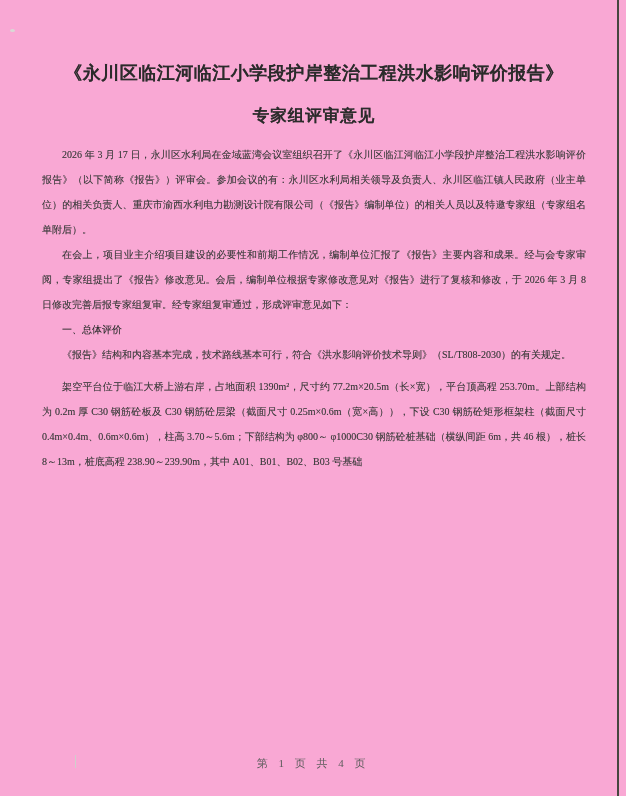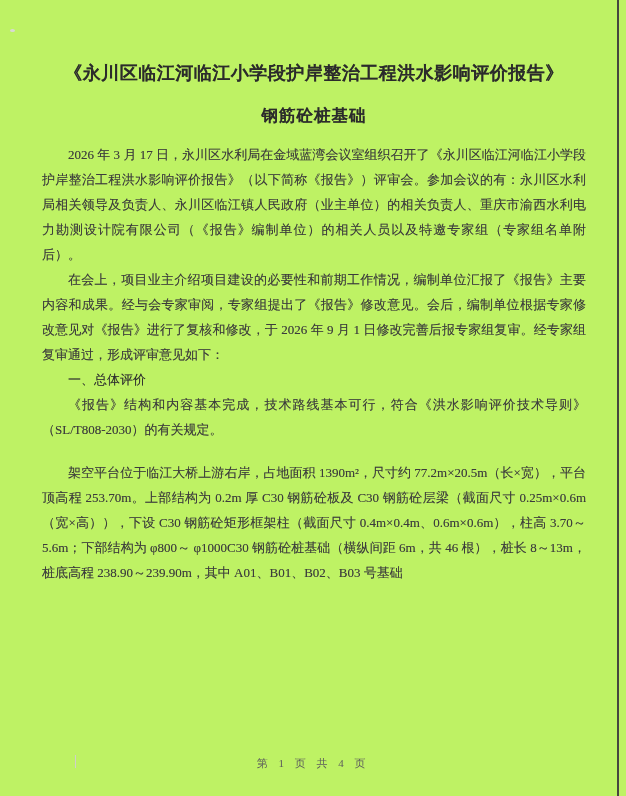--- a/index.html
+++ b/index.html
@@ -4,21 +4,21 @@
 <style>
   html, body {
     margin: 0;
     padding: 0;
     background: #e8e8e8;
   }
   .page {
     position: relative;
     width: 626px;
     height: 796px;
-    background: #bef264;
+    background: #f9a8d4;
     overflow: hidden;
     font-family: "Liberation Serif", "DejaVu Serif", serif;
   }
   
   .scan-line-right {
     position: absolute;
     left: 617px;
     top: 0;
     width: 2px;
     height: 796px;
@@ -66,31 +66,31 @@
     font-size: 16.5px;
     font-weight: bold;
     color: #2b2b2b;
     text-align: center;
     line-height: 20px;
     letter-spacing: 1px;
     text-shadow: 0 0 0.6px rgba(43,43,43,0.55);
   }
   .body-text {
     margin-top: 17px;
-    font-size: 13px;
+    font-size: 10px;
     line-height: 25px;
     text-align: justify;
     text-shadow: 0 0 0.5px rgba(60,60,60,0.45);
   }
   .para {
     margin: 0;
     text-indent: 2em;
   }
   .para.spaced {
-    margin-top: 18px;
+    margin-top: 7px;
   }
   .heading {
     font-family: "Liberation Sans", "DejaVu Sans", sans-serif;
     font-weight: normal;
     color: #2e2e2e;
   }
   .footer {
     position: absolute;
     left: 0;
     top: 756px;
@@ -106,26 +106,26 @@
 
 <div class="page">
 
   <div class="scan-line-right"></div>
   <div class="scan-speck-topleft"></div>
   <div class="scan-speck-bottomleft"></div>
 
   <div class="content">
     <h1 class="doc-title">《永川区临江河临江小学段护岸整治工程洪水影响评价报告》</h1>
 
-    <h2 class="doc-subtitle">钢筋砼桩基础</h2>
+    <h2 class="doc-subtitle">专家组评审意见</h2>
 
     <div class="body-text">
       <p class="para">2026 年 3 月 17 日，永川区水利局在金域蓝湾会议室组织召开了《永川区临江河临江小学段护岸整治工程洪水影响评价报告》（以下简称《报告》）评审会。参加会议的有：永川区水利局相关领导及负责人、永川区临江镇人民政府（业主单位）的相关负责人、重庆市渝西水利电力勘测设计院有限公司（《报告》编制单位）的相关人员以及特邀专家组（专家组名单附后）。</p>
 
-      <p class="para">在会上，项目业主介绍项目建设的必要性和前期工作情况，编制单位汇报了《报告》主要内容和成果。经与会专家审阅，专家组提出了《报告》修改意见。会后，编制单位根据专家修改意见对《报告》进行了复核和修改，于 2026 年 9 月 1 日修改完善后报专家组复审。经专家组复审通过，形成评审意见如下：</p>
+      <p class="para">在会上，项目业主介绍项目建设的必要性和前期工作情况，编制单位汇报了《报告》主要内容和成果。经与会专家审阅，专家组提出了《报告》修改意见。会后，编制单位根据专家修改意见对《报告》进行了复核和修改，于 2026 年 3 月 8 日修改完善后报专家组复审。经专家组复审通过，形成评审意见如下：</p>
 
       <p class="para heading">一、总体评价</p>
 
       <p class="para">《报告》结构和内容基本完成，技术路线基本可行，符合《洪水影响评价技术导则》（SL/T808-2030）的有关规定。</p>
 
 
 
       <p class="para spaced">架空平台位于临江大桥上游右岸，占地面积 1390m²，尺寸约 77.2m×20.5m（长×宽），平台顶高程 253.70m。上部结构为 0.2m 厚 C30 钢筋砼板及 C30 钢筋砼层梁（截面尺寸 0.25m×0.6m（宽×高）），下设 C30 钢筋砼矩形框架柱（截面尺寸 0.4m×0.4m、0.6m×0.6m），柱高 3.70～5.6m；下部结构为 φ800～ φ1000C30 钢筋砼桩基础（横纵间距 6m，共 46 根），桩长 8～13m，桩底高程 238.90～239.90m，其中 A01、B01、B02、B03 号基础</p>
     </div>
   </div>

